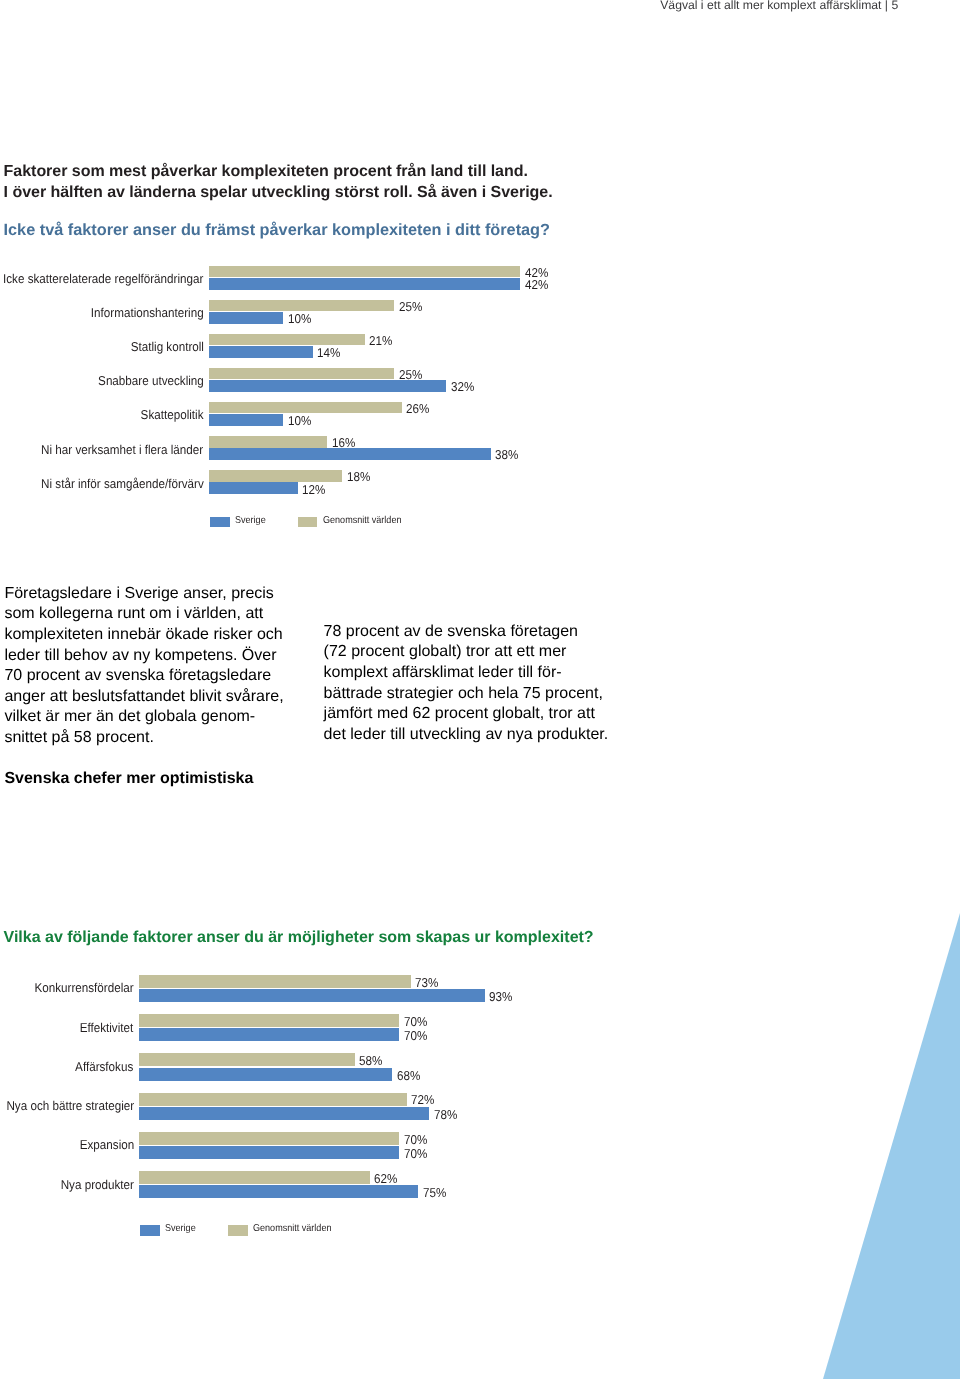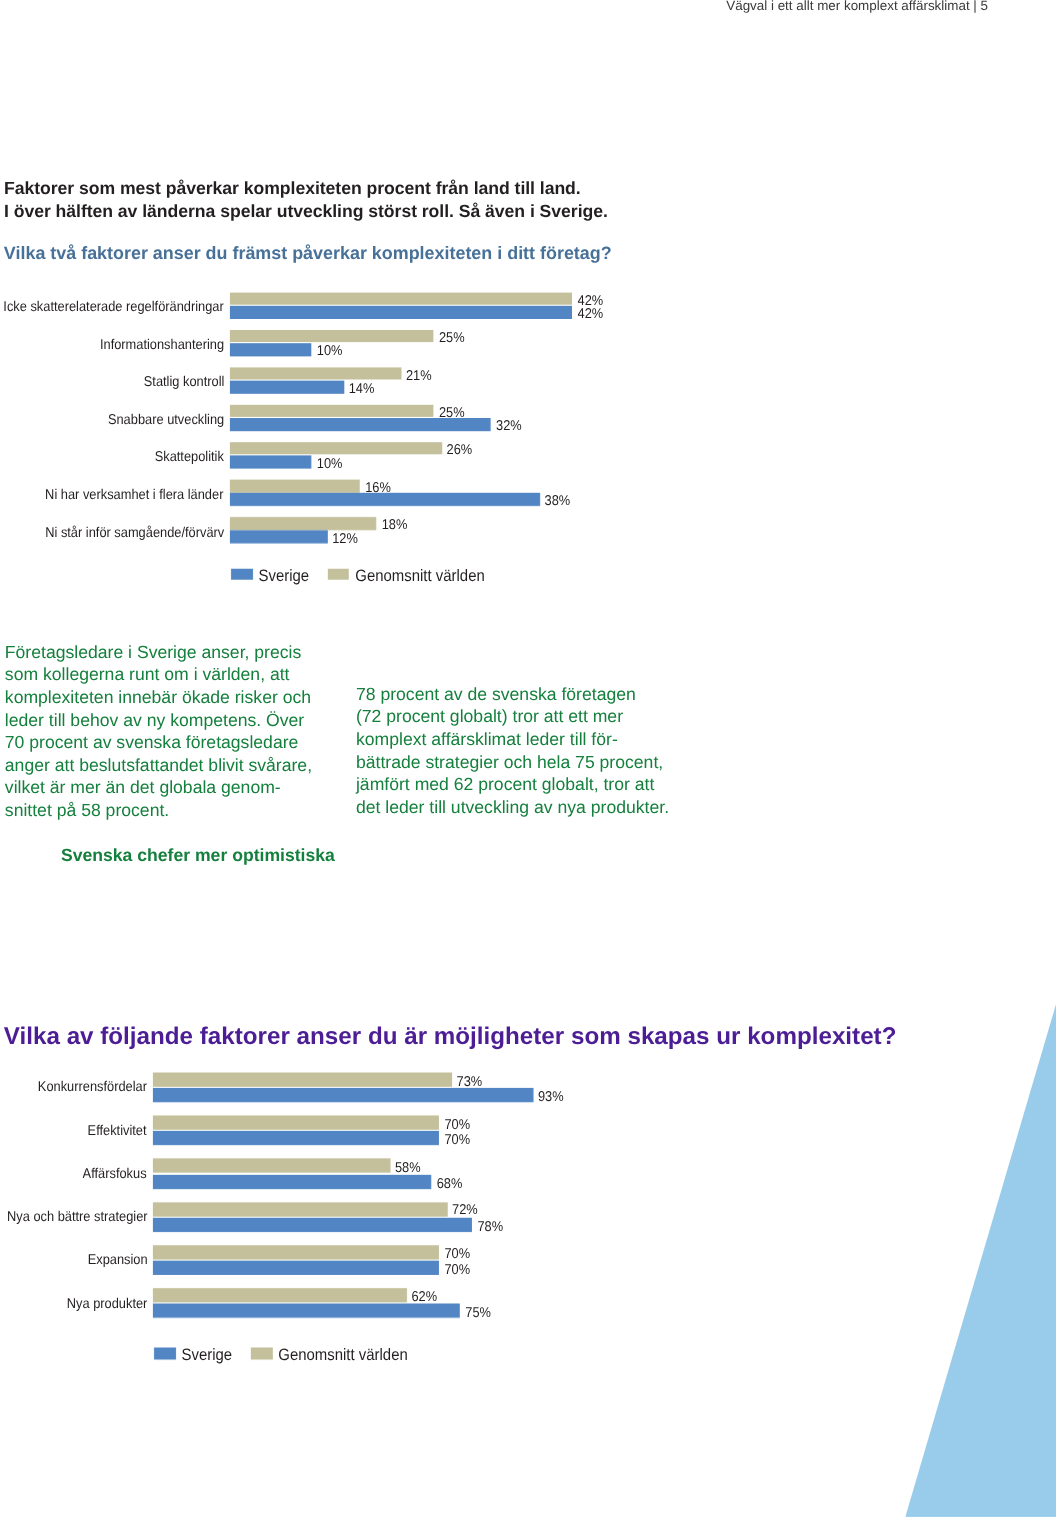--- a/index.html
+++ b/index.html
@@ -26,50 +26,50 @@
 
   
   .chart{position:absolute;}
   .cat{position:absolute;font-size:12.9px;color:#231f20;white-space:nowrap;
        transform:scaleX(0.905);transform-origin:100% 0;will-change:opacity;}
   .bar{position:absolute;}
   .bar.k{background:#c3c09b;}
   .bar.b{background:#5285c3;}
   .vlab{position:absolute;font-size:12.9px;color:#231f20;white-space:nowrap;
         transform:scaleX(0.905);transform-origin:0 0;will-change:opacity;}
-  .legend{position:absolute;font-size:15px;color:#231f20;}
+  .legend{position:absolute;font-size:10px;color:#231f20;}
   .legend .sw{position:absolute;}
   .legend .lt{position:absolute;white-space:nowrap;
               transform:scaleX(0.905);transform-origin:0 0;will-change:opacity;}
 
   
-  .col{position:absolute;font-size:16px;line-height:20.6px;color:#15803d;}
+  .col{position:absolute;font-size:16px;line-height:20.6px;color:#000000;}
   .col p{margin:0;}
-  .col .h{font-weight:bold;text-align:right;}
+  .col .h{font-weight:bold;}
 
   
   
   .sec2h{position:absolute;left:4px;top:892px;font-weight:bold;font-size:16.3px;
          white-space:pre;}
   
-  .q2{position:absolute;left:3.5px;top:929px;font-weight:bold;font-size:22px;
-      color:#4c1d95;white-space:nowrap;}
+  .q2{position:absolute;left:3.5px;top:929px;font-weight:bold;font-size:16px;
+      color:#15803d;white-space:nowrap;}
 </style>
 </head>
 <body>
 
 <div class="page">
   <div class="corner"></div>
   <div class="runhead">Vägval i ett allt mer komplext affärsklimat | 5</div>
 
   <div class="lead">
     <div>Faktorer som mest påverkar komplexiteten procent från land till land.</div>
     <div>I över hälften av länderna spelar utveckling störst roll. Så även i Sverige.</div>
   </div>
-  <div class="q1">Vilka två faktorer anser du främst påverkar komplexiteten i ditt företag?</div>
+  <div class="q1">Icke två faktorer anser du främst påverkar komplexiteten i ditt företag?</div>
 
   <div class="chart" id="chart1" style="left: 0px; top: 265.6px; width: 960px; height: 240px;">
       <div class="cat" style="right: 756.5px; top: 5.6px;">Icke skatterelaterade regelförändringar</div>
       <div class="bar k" style="left: 208.7px; top: 0px; width: 311.808px; height: 11.6px;"></div>
       <div class="vlab" style="left: 525.108px; top: -0.9px;">42%</div>
       <div class="bar b" style="left: 208.7px; top: 12.4px; width: 311.808px; height: 11.6px;"></div>
       <div class="vlab" style="left: 525.108px; top: 11.5px;">42%</div>
       <div class="cat" style="right: 756.5px; top: 39.67px;">Informationshantering</div>
       <div class="bar k" style="left: 208.7px; top: 34.07px; width: 185.6px; height: 11.6px;"></div>
       <div class="vlab" style="left: 398.9px; top: 33.17px;">25%</div>

